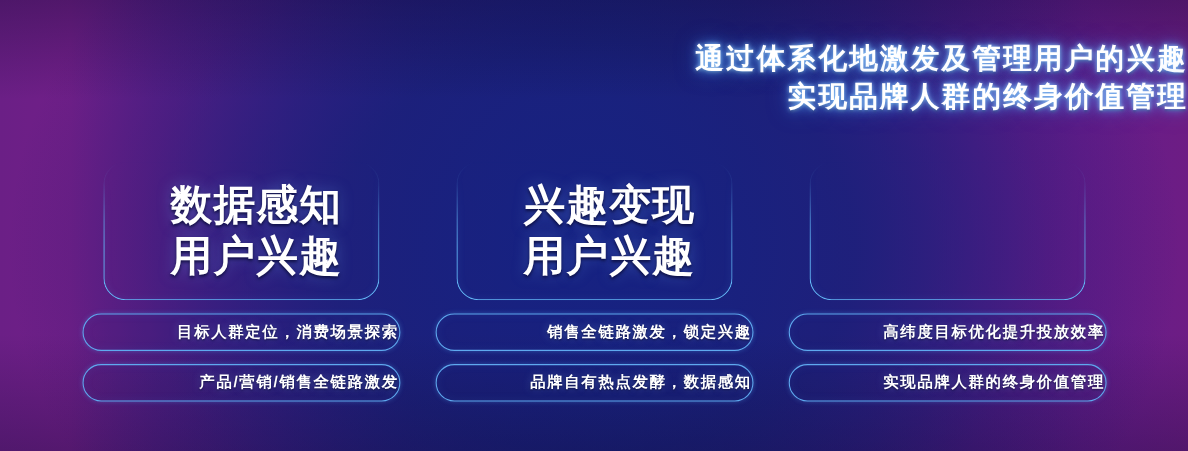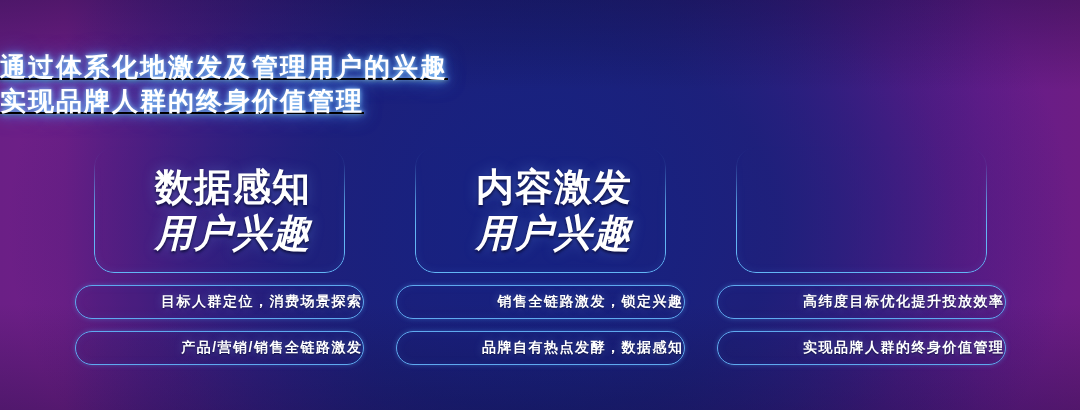--- a/index.html
+++ b/index.html
@@ -38,26 +38,25 @@
     content: "";
     position: absolute;
     inset: 0;
     background: linear-gradient(180deg, rgba(10,5,40,0.30) 0%, rgba(10,5,40,0.00) 22%, rgba(10,5,40,0.00) 74%, rgba(12,6,44,0.28) 100%);
     pointer-events: none;
   }
 
   
   .title-block {
     position: absolute;
-    top: 50px;
+    top: 36px;
     left: 0;
     right: 0;
-    text-align: left;
+    text-align: right;
     z-index: 4;
-    text-decoration: underline;
   }
   .title-line {
     font-size: 26px;
     font-weight: bold;
     line-height: 34px;
     letter-spacing: 2px;
     color: #ffffff;
     text-shadow:
       0 0 4px rgba(150,205,255,0.95),
       0 0 10px rgba(90,170,255,0.85),
@@ -113,21 +112,21 @@
     font-size: 38px;
     font-weight: bold;
     line-height: 46px;
     letter-spacing: 1px;
     color: #ffffff;
     text-shadow:
       0 2px 3px rgba(8,8,50,0.85),
       0 0 14px rgba(120,180,255,0.35);
     white-space: nowrap;
   }
-  .card-title .ln2 { display: block; font-style: italic; }
+  .card-title .ln2 { display: block; }
 
   
   .pill {
     box-sizing: border-box;
     margin-top: 12px;
     width: 289px;
     height: 34px;
     border-radius: 17px;
     border: 1.3px solid #5fa9ef;
     display: flex;
@@ -171,21 +170,21 @@
       </div>
       <div class="pill">
         <span class="pill-text">产品/营销/销售全链路激发</span>
       </div>
     </div>
 
     <div class="column">
       <div class="card">
         <div class="card-border"></div>
         <div class="card-title">
-          <span>内容激发</span>
+          <span>兴趣变现</span>
           <span class="ln2">用户兴趣</span>
         </div>
       </div>
       <div class="pill">
         <span class="pill-text">销售全链路激发，锁定兴趣</span>
       </div>
       <div class="pill">
         <span class="pill-text">品牌自有热点发酵，数据感知</span>
       </div>
     </div>

